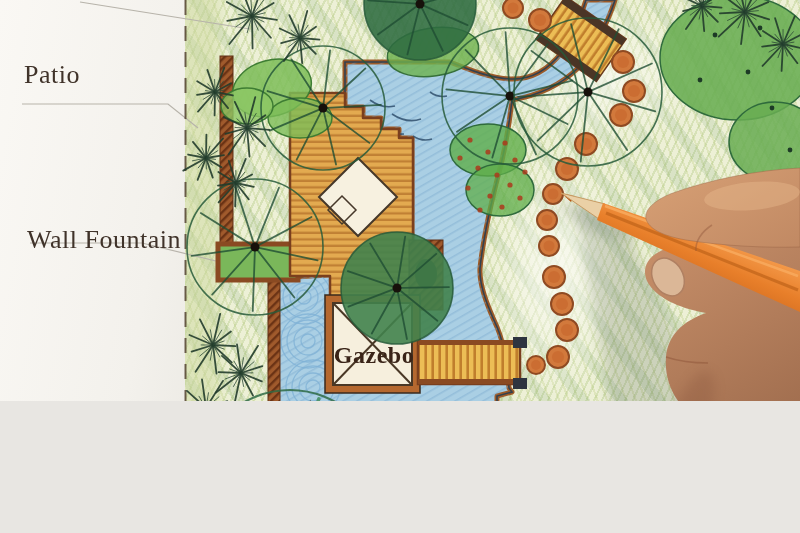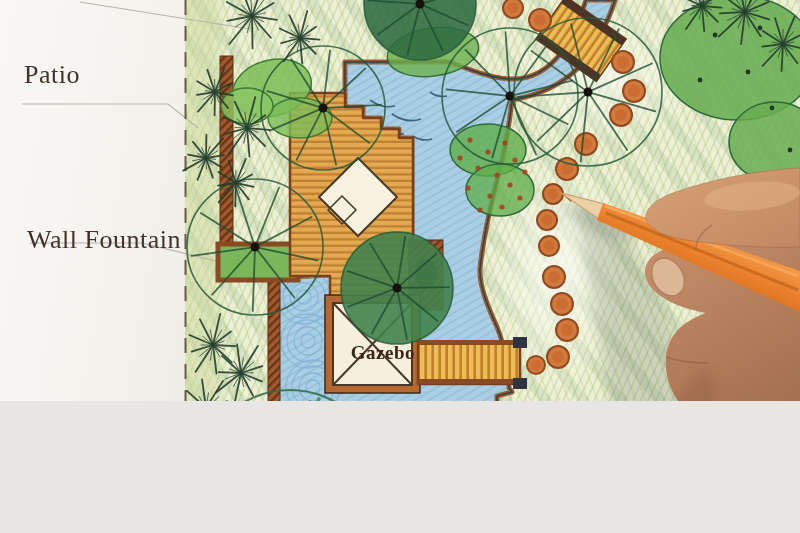--- a/index.html
+++ b/index.html
@@ -14,21 +14,21 @@
       linear-gradient(90deg, rgba(205,216,158,.5) 0 26px, rgba(205,216,158,0) 44px),
       radial-gradient(ellipse 95px 170px at 372px 272px, rgba(252,252,247,.8), rgba(252,252,247,0) 72%),
       radial-gradient(ellipse 130px 95px at 420px 78px, rgba(252,252,247,.65), rgba(252,252,247,0) 72%),
       repeating-linear-gradient(52deg, rgba(96,146,96,.14) 0 11px, rgba(0,0,0,0) 11px 30px),
       repeating-linear-gradient(115deg, rgba(164,192,112,.30) 0 2px, rgba(0,0,0,0) 2px 7px),
       repeating-linear-gradient(70deg, rgba(198,212,146,.38) 0 2px, rgba(0,0,0,0) 2px 9px);}
   svg.overlay{position:absolute;left:0;top:0;width:800px;height:533px;overflow:hidden;}
   .lbl{position:absolute;color:#40332a;user-select:none;}
   .lbl-patio{left:24px;top:60px;font-size:26px;letter-spacing:.5px;}
   .lbl-wall{left:27px;top:225px;font-size:26px;letter-spacing:.5px;}
-  .lbl-gazebo{left:333px;top:342px;width:82px;text-align:right;font-size:19px;
+  .lbl-gazebo{left:333px;top:342px;width:82px;text-align:center;font-size:24px;
     font-weight:600;color:#3a2418;letter-spacing:.5px;}
 </style>
 </head>
 <body>
 
 <div class="stage">
   <div class="paper-margin"></div>
   <div class="plan"></div>
 
   <svg class="overlay" viewBox="0 0 800 533">

